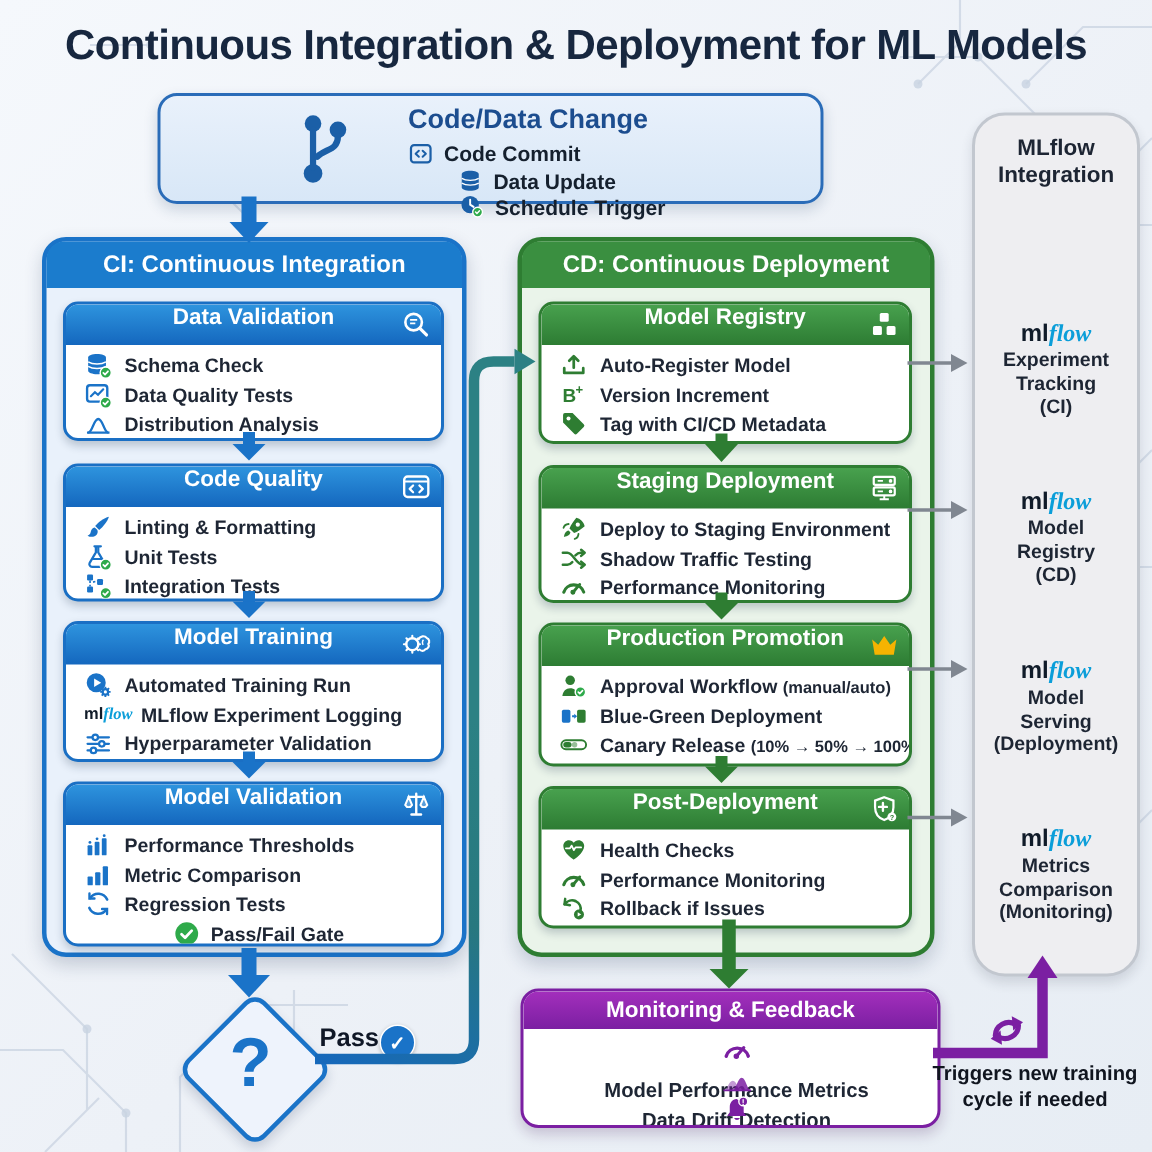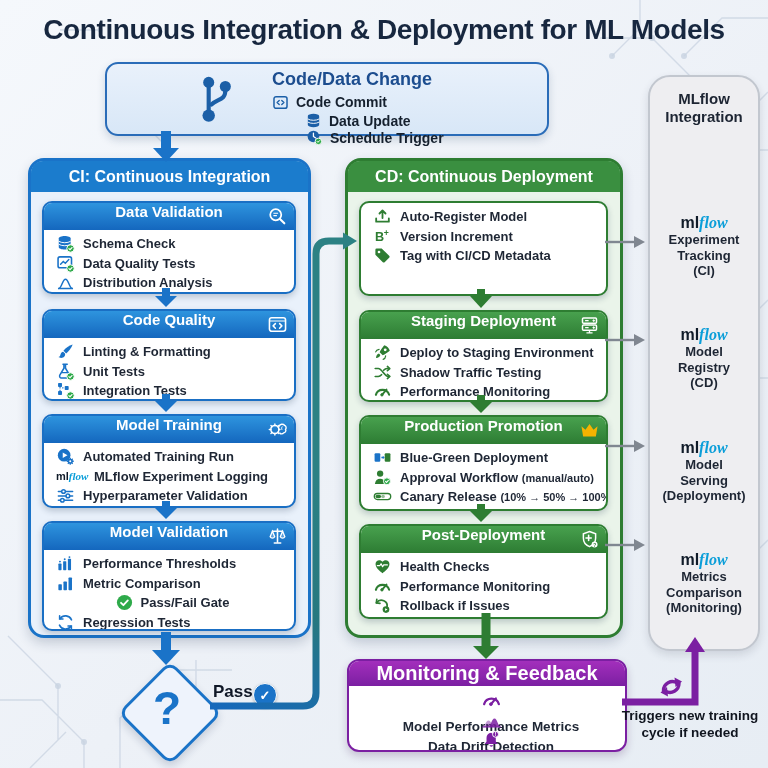--- a/index.html
+++ b/index.html
@@ -68,21 +68,21 @@
   .qmark{position:absolute;left:119px;top:660px;width:96px;height:96px;z-index:3;
     display:flex;align-items:center;justify-content:center;font-size:46px;font-weight:800;color:#1a73c8;}
   .pass-label{position:absolute;left:213px;top:682px;z-index:3;font-size:17px;font-weight:800;color:#0f1726;}
   .pass-check{position:absolute;left:253px;top:683px;width:22px;height:22px;z-index:3;border-radius:50%;
     background:#1a73c8;color:#fff;display:flex;align-items:center;justify-content:center;
     font-size:13px;font-weight:bold;border:1.5px solid #fff;box-shadow:0 1px 3px rgba(0,0,0,.25);}
   
   .mon-box{position:absolute;left:347px;top:659px;width:276px;height:89px;z-index:2;background:#fff;
     border:2.5px solid #7b1fa2;border-radius:12px;overflow:hidden;box-shadow:0 4px 9px rgba(60,20,80,.22);}
   .mon-head{height:25px;display:flex;align-items:center;justify-content:center;color:#fff;
-    font-weight:800;font-size:20px;background:linear-gradient(180deg,#a32fbc,#7b1fa2);}
+    font-weight:800;font-size:15px;background:linear-gradient(180deg,#a32fbc,#7b1fa2);}
   .mon-box .rows{padding:4px 6px 2px 14px;}
   .mon-box .row{font-size:13.5px;flex-direction:column;}
   .mon-box .row .ric{color:#7b1fa2;width:21px;height:20px;flex:0 0 21px;}
   .feedback-note{position:absolute;left:612px;top:708px;width:156px;z-index:3;text-align:center;
     font-size:13.5px;font-weight:800;color:#10151f;line-height:16.5px;}
 </style>
 </head>
 <body>
 
 <div class="canvas">
@@ -326,49 +326,59 @@
             <div class="row">
               <span class="ric">
                 <svg viewBox="0 0 24 24" fill="currentColor">
                   <rect x="3" y="13" width="4.4" height="7.5" rx=".8"></rect>
                   <rect x="9.4" y="9.5" width="4.4" height="11" rx=".8"></rect>
                   <rect x="15.8" y="4.5" width="4.4" height="16" rx=".8"></rect>
                 </svg>
               </span>
               <span>Metric Comparison</span>
             </div>
-            <div class="row frow">
-              <span class="ric">
-                <svg viewBox="0 0 24 24">
-                  <circle cx="12" cy="12" r="9.6" fill="#2eaa4a"></circle>
-                  <path d="M7.6 12.4l3 3 5.6-6" stroke="#fff" stroke-width="2.3" fill="none" stroke-linecap="round" stroke-linejoin="round"></path>
-                </svg>
-              </span>
-              <span>Pass/Fail Gate</span>
-            </div>
             <div class="row">
               <span class="ric">
                 <svg viewBox="0 0 24 24" fill="none" stroke="currentColor" stroke-width="2.2" stroke-linecap="round">
                   <path d="M19.5 8.5A8.2 8.2 0 0 0 5.2 7.2"></path>
                   <path d="M4.5 15.5a8.2 8.2 0 0 0 14.3 1.3"></path>
                   <path d="M4.6 3.4v4.2h4.2" stroke-width="2"></path>
                   <path d="M19.4 20.6v-4.2h-4.2" stroke-width="2"></path>
                 </svg>
               </span>
               <span>Regression Tests</span>
             </div>
+            <div class="row frow">
+              <span class="ric">
+                <svg viewBox="0 0 24 24">
+                  <circle cx="12" cy="12" r="9.6" fill="#2eaa4a"></circle>
+                  <path d="M7.6 12.4l3 3 5.6-6" stroke="#fff" stroke-width="2.3" fill="none" stroke-linecap="round" stroke-linejoin="round"></path>
+                </svg>
+              </span>
+              <span>Pass/Fail Gate</span>
+            </div>
           </div>
         </div>
       </div>
   </div>
 
   <div class="panel cd">
     <div class="panel-head">CD: Continuous Deployment</div>
     <div id="cd-boxes">
         <div class="sub-box green" style="top: 40px; height: 91px;">
+          <div class="sub-head">
+            <span>Model Registry</span>
+            <span class="hicon">
+              <svg viewBox="0 0 24 24" fill="#fff">
+                <rect x="8.6" y="3" width="6.8" height="6.8" rx="1.2"></rect>
+                <rect x="3.4" y="13" width="6.8" height="6.8" rx="1.2"></rect>
+                <rect x="13.8" y="13" width="6.8" height="6.8" rx="1.2"></rect>
+              </svg>
+            </span>
+          </div>
           <div class="rows">
             <div class="row">
               <span class="ric">
                 <svg viewBox="0 0 24 24" fill="none" stroke="currentColor" stroke-linecap="round" stroke-linejoin="round">
                   <path d="M12 14V4.6M8.2 8.2 12 4.4l3.8 3.8" stroke-width="2.3"></path>
                   <path d="M4 14.5v4h16v-4" stroke-width="2.3"></path>
                 </svg>
               </span>
               <span>Auto-Register Model</span>
             </div>
@@ -446,38 +456,38 @@
             <span class="hicon">
               <svg viewBox="0 0 24 24">
                 <path d="M2.8 7.2l4.6 4L12 4.6l4.6 6.6 4.6-4-1.9 11.6H4.7z" fill="#f5b301"></path>
               </svg>
             </span>
           </div>
           <div class="rows">
             <div class="row">
               <span class="ric">
                 <svg viewBox="0 0 24 24">
+                  <circle cx="9" cy="7" r="4" fill="currentColor"></circle>
+                  <path d="M2.4 20.2c.5-4.2 3-6.6 6.6-6.6 3.4 0 5.9 2.2 6.5 6.6z" fill="currentColor"></path>
+                  <circle cx="17.6" cy="16.8" r="4.4" fill="#2eaa4a" stroke="#fff" stroke-width="1.2"></circle>
+                  <path d="M15.8 16.9l1.3 1.3 2.3-2.5" stroke="#fff" stroke-width="1.4" fill="none" stroke-linecap="round"></path>
+                </svg>
+              </span>
+              <span>Approval Workflow <span class="paren">(manual/auto)</span></span>
+            </div>
+            <div class="row">
+              <span class="ric">
+                <svg viewBox="0 0 24 24">
                   <rect x="2" y="6.6" width="7.2" height="10.8" rx="1.4" fill="#1a73c8"></rect>
                   <path d="M10.6 12h2.2" stroke="#1a73c8" stroke-width="1.8"></path>
                   <path d="M12.4 9.8 14.8 12l-2.4 2.2z" fill="#1a73c8"></path>
                   <rect x="14.8" y="6.6" width="7.2" height="10.8" rx="1.4" fill="#2e7d32"></rect>
                 </svg>
               </span>
               <span>Blue-Green Deployment</span>
-            </div>
-            <div class="row">
-              <span class="ric">
-                <svg viewBox="0 0 24 24">
-                  <circle cx="9" cy="7" r="4" fill="currentColor"></circle>
-                  <path d="M2.4 20.2c.5-4.2 3-6.6 6.6-6.6 3.4 0 5.9 2.2 6.5 6.6z" fill="currentColor"></path>
-                  <circle cx="17.6" cy="16.8" r="4.4" fill="#2eaa4a" stroke="#fff" stroke-width="1.2"></circle>
-                  <path d="M15.8 16.9l1.3 1.3 2.3-2.5" stroke="#fff" stroke-width="1.4" fill="none" stroke-linecap="round"></path>
-                </svg>
-              </span>
-              <span>Approval Workflow <span class="paren">(manual/auto)</span></span>
             </div>
             <div class="row">
               <span class="ric">
                 <svg viewBox="0 0 24 24">
                   <rect x="1.6" y="8.2" width="20.8" height="7.6" rx="3.8" fill="#fff" stroke="currentColor" stroke-width="1.6"></rect>
                   <rect x="3.2" y="9.7" width="7" height="4.6" rx="2.3" fill="currentColor"></rect>
                   <rect x="10.4" y="9.7" width="4.6" height="4.6" rx="2.3" fill="currentColor" opacity=".5"></rect>
                 </svg>
               </span>
               <span>Canary Release <span class="paren">(10% → 50% → 100%)</span></span>

